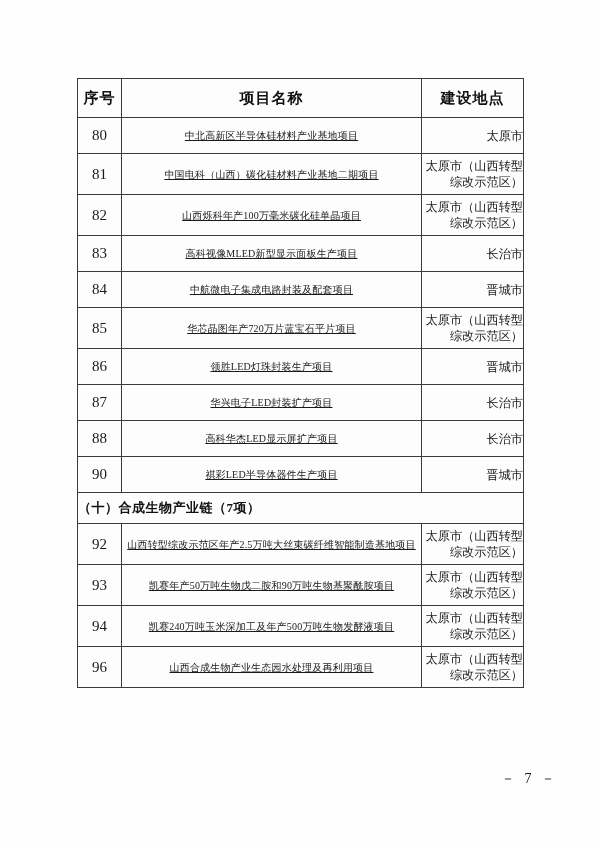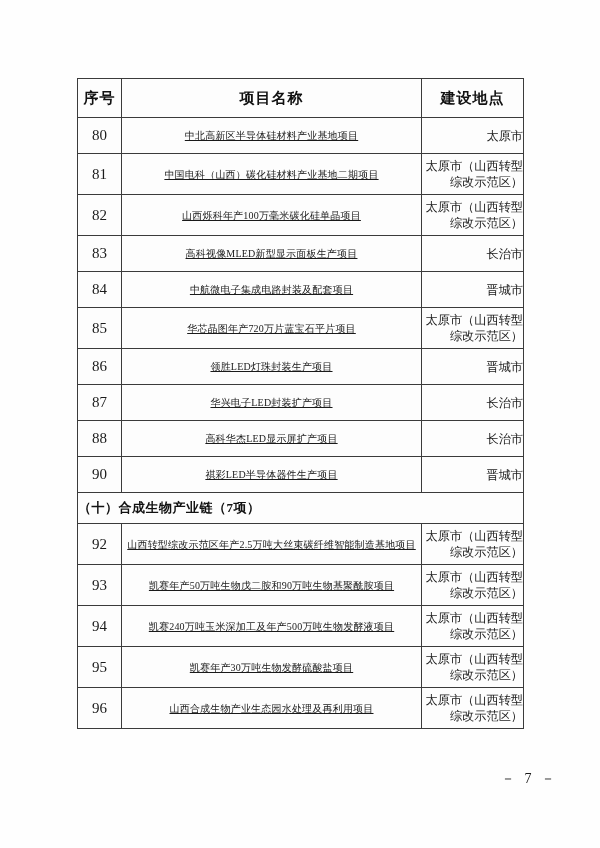--- a/index.html
+++ b/index.html
@@ -178,25 +178,20 @@
             <td class="cell-no">93</td>
             <td class="cell-name">凯赛年产50万吨生物戊二胺和90万吨生物基聚酰胺项目</td>
             <td class="cell-place">太原市（山西转型综改示范区）</td>
           </tr>
           <tr class="row-2">
             <td class="cell-no">94</td>
             <td class="cell-name">凯赛240万吨玉米深加工及年产500万吨生物发酵液项目</td>
             <td class="cell-place">太原市（山西转型综改示范区）</td>
           </tr>
           <tr class="row-2">
-            <td class="cell-no">95</td>
-            <td class="cell-name">凯赛年产30万吨生物发酵硫酸盐项目</td>
-            <td class="cell-place">太原市（山西转型综改示范区）</td>
-          </tr>
-          <tr class="row-2">
             <td class="cell-no">96</td>
             <td class="cell-name">山西合成生物产业生态园水处理及再利用项目</td>
             <td class="cell-place">太原市（山西转型综改示范区）</td>
           </tr>
         </tbody>
     </table>
   </div>
 
   <div class="page-num">－ 7 －</div>
 

